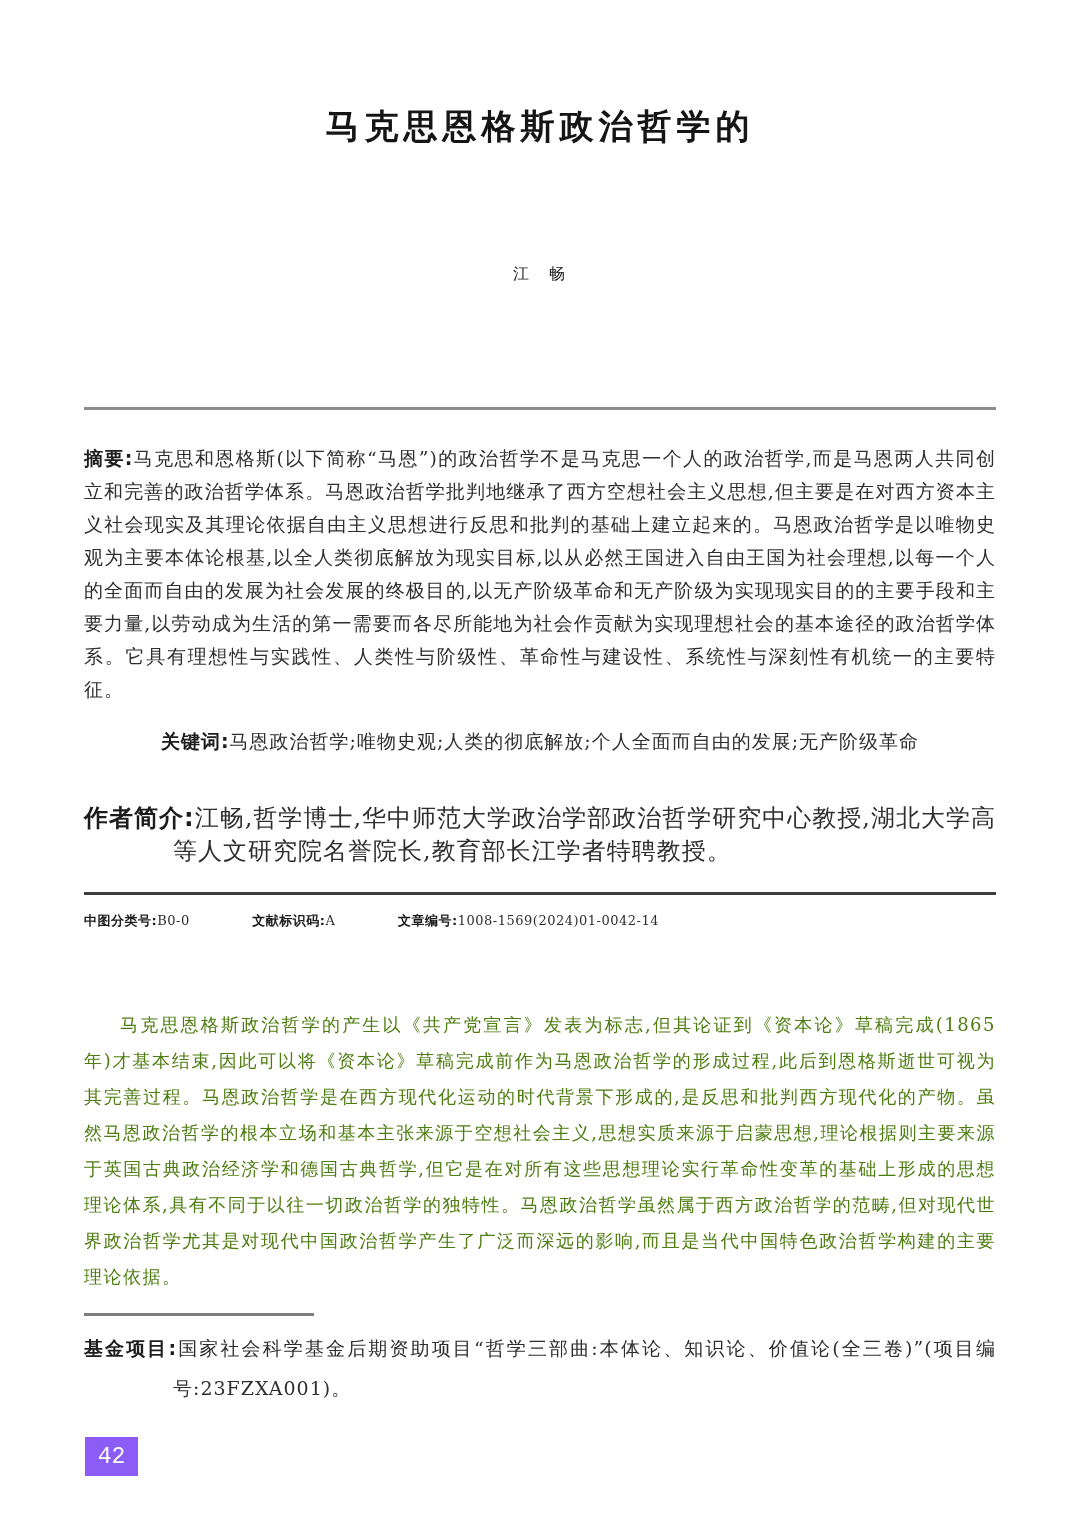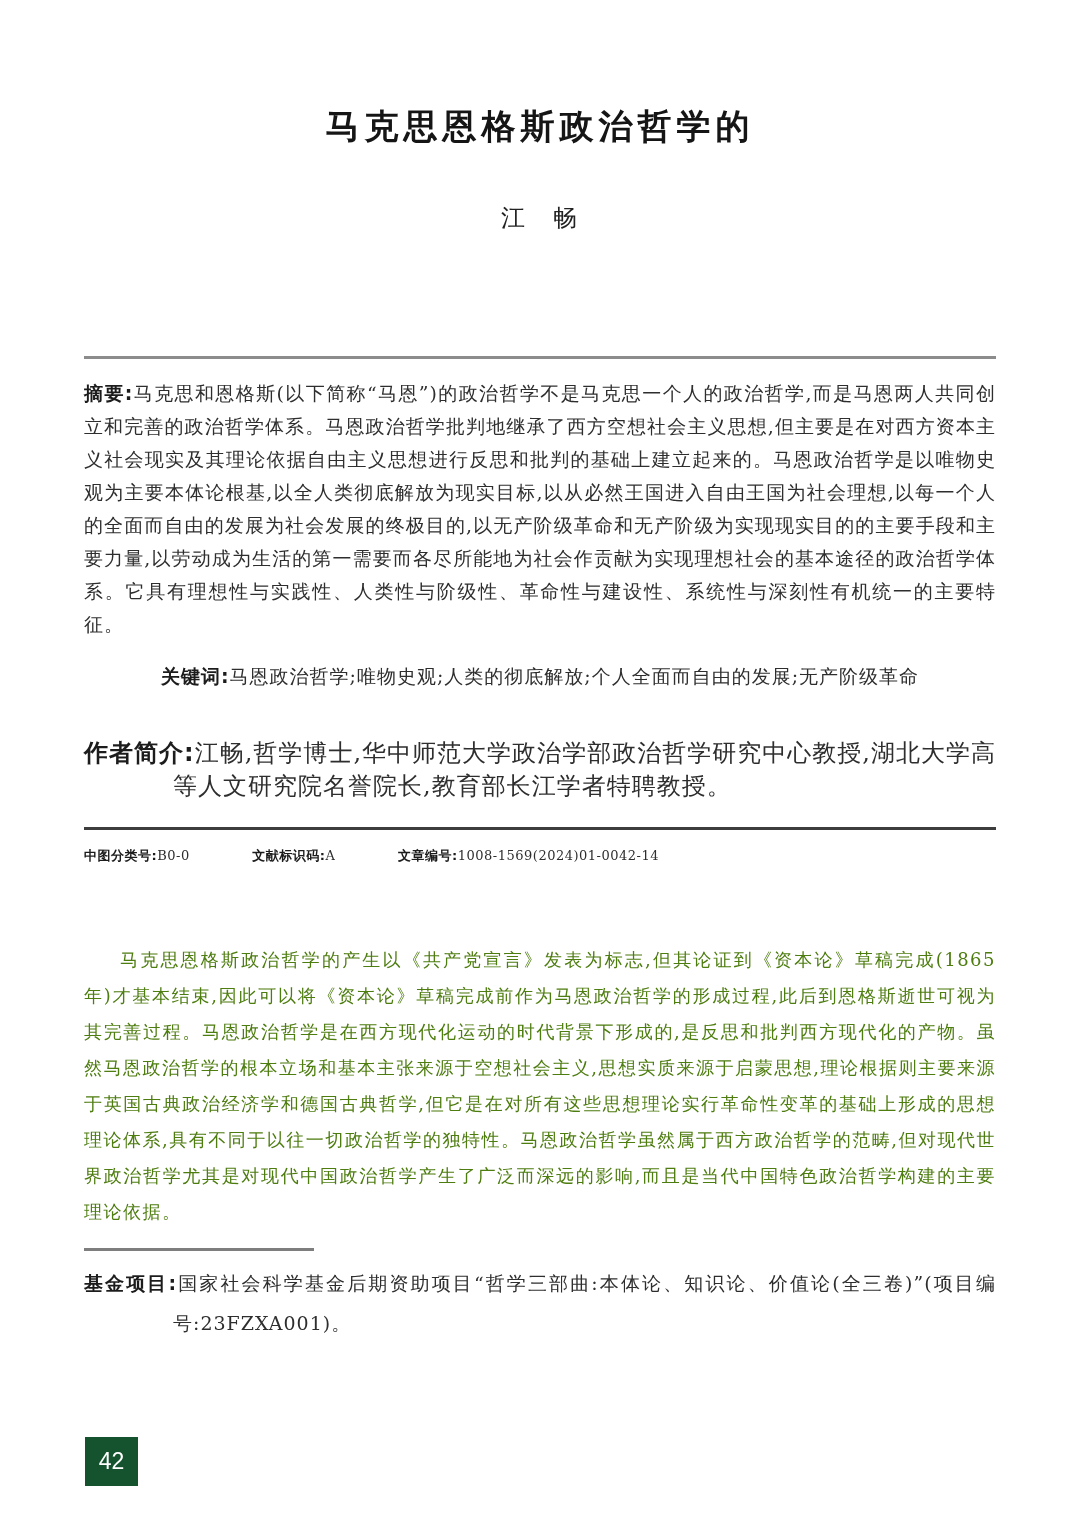--- a/index.html
+++ b/index.html
@@ -20,34 +20,34 @@
   .title{
     margin-top:84px;
     text-align:center;
     font-weight:900;
     font-size:34px;
     line-height:84px;
     letter-spacing:5px;
     color:#151515;
   }
   .author{
-    margin-top:34px;
+    margin-top:96px;
     text-align:center;
-    font-size:24px;
+    font-size:16px;
     letter-spacing:2px;
     color:#222222;
   }
   .divider-top{
     margin-top:122px;
     border:none;
     border-top:3px solid #8c8c8c;
     height:0;
   }
   .abstract{
-    margin-top:18px;
+    margin-top:32px;
     font-size:19px;
     line-height:33px;
     letter-spacing:1px;
     text-align:justify;
     color:#2e2e2e;
   }
   .keywords{
     margin-top:0;
     font-size:19px;
     line-height:33px;
@@ -109,25 +109,25 @@
     font-size:19px;
     line-height:40px;
     letter-spacing:1px;
     padding-left:89px;
     text-indent:-89px;
     text-align:justify;
   }
   .page-badge{
     position:absolute;
     left:85px;top:1437px;
-    width:53px;height:49px;
-    background:#14532d;
+    width:53px;height:39px;
+    background:#8b5cf6;
     color:#ffffff;
     font-size:23px;
-    font-family:Liberation Sans, sans-serif;
+    font-family:Liberation Mono, monospace;
     display:flex;align-items:center;justify-content:center;
   }
 </style>
 </head>
 <body>
 
 <div class="page">
   <div class="content">
 
     <div class="title">

